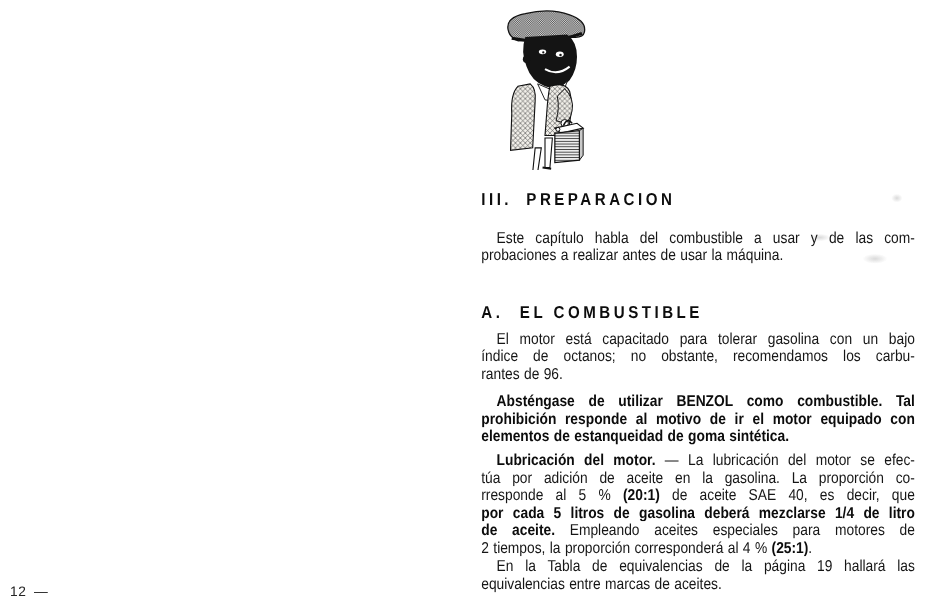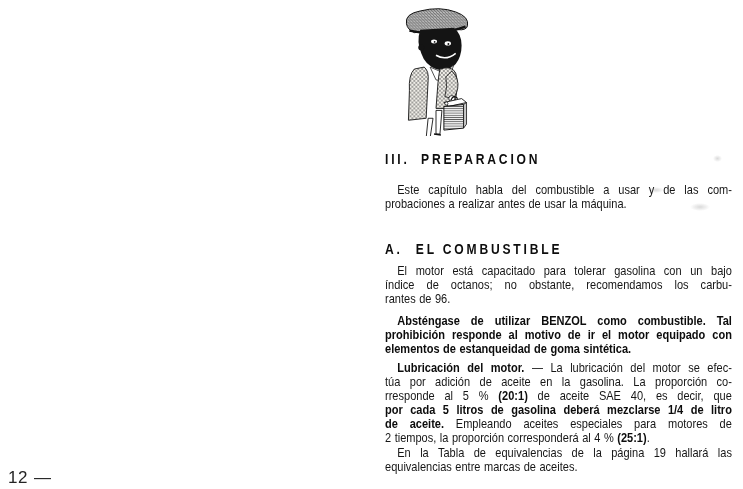--- a/index.html
+++ b/index.html
@@ -35,21 +35,21 @@
   .para .line.ind{text-indent:14px;}
   .para .line span.b{font-weight:bold;color:#0c0c0c;}
   .p0{top:183px;}
   .p1{top:264px;}
   .p2{top:314px;}
   .p3{top:361px;}
   .p4{top:446px;}
   .figure{position:absolute;left:396px;top:8px;width:80px;height:128px;}
   .pagenum{
     position:absolute;left:8px;top:468px;
-    font-size:17px;color:#242424;letter-spacing:0.5px;
+    font-size:11px;color:#242424;letter-spacing:0.5px;
     display:flex;align-items:center;gap:6px;
   }
   .artifact{position:absolute;border-radius:50%;
     background:radial-gradient(ellipse, rgba(120,120,120,0.28), rgba(120,120,120,0) 70%);
     filter:blur(0.5px);}
   .a1{left:648px;top:187px;width:16px;height:6px;}
   .a2{left:690px;top:203px;width:20px;height:8px;}
   .a3{left:713px;top:155px;width:9px;height:7px;}
 </style>
 </head>

